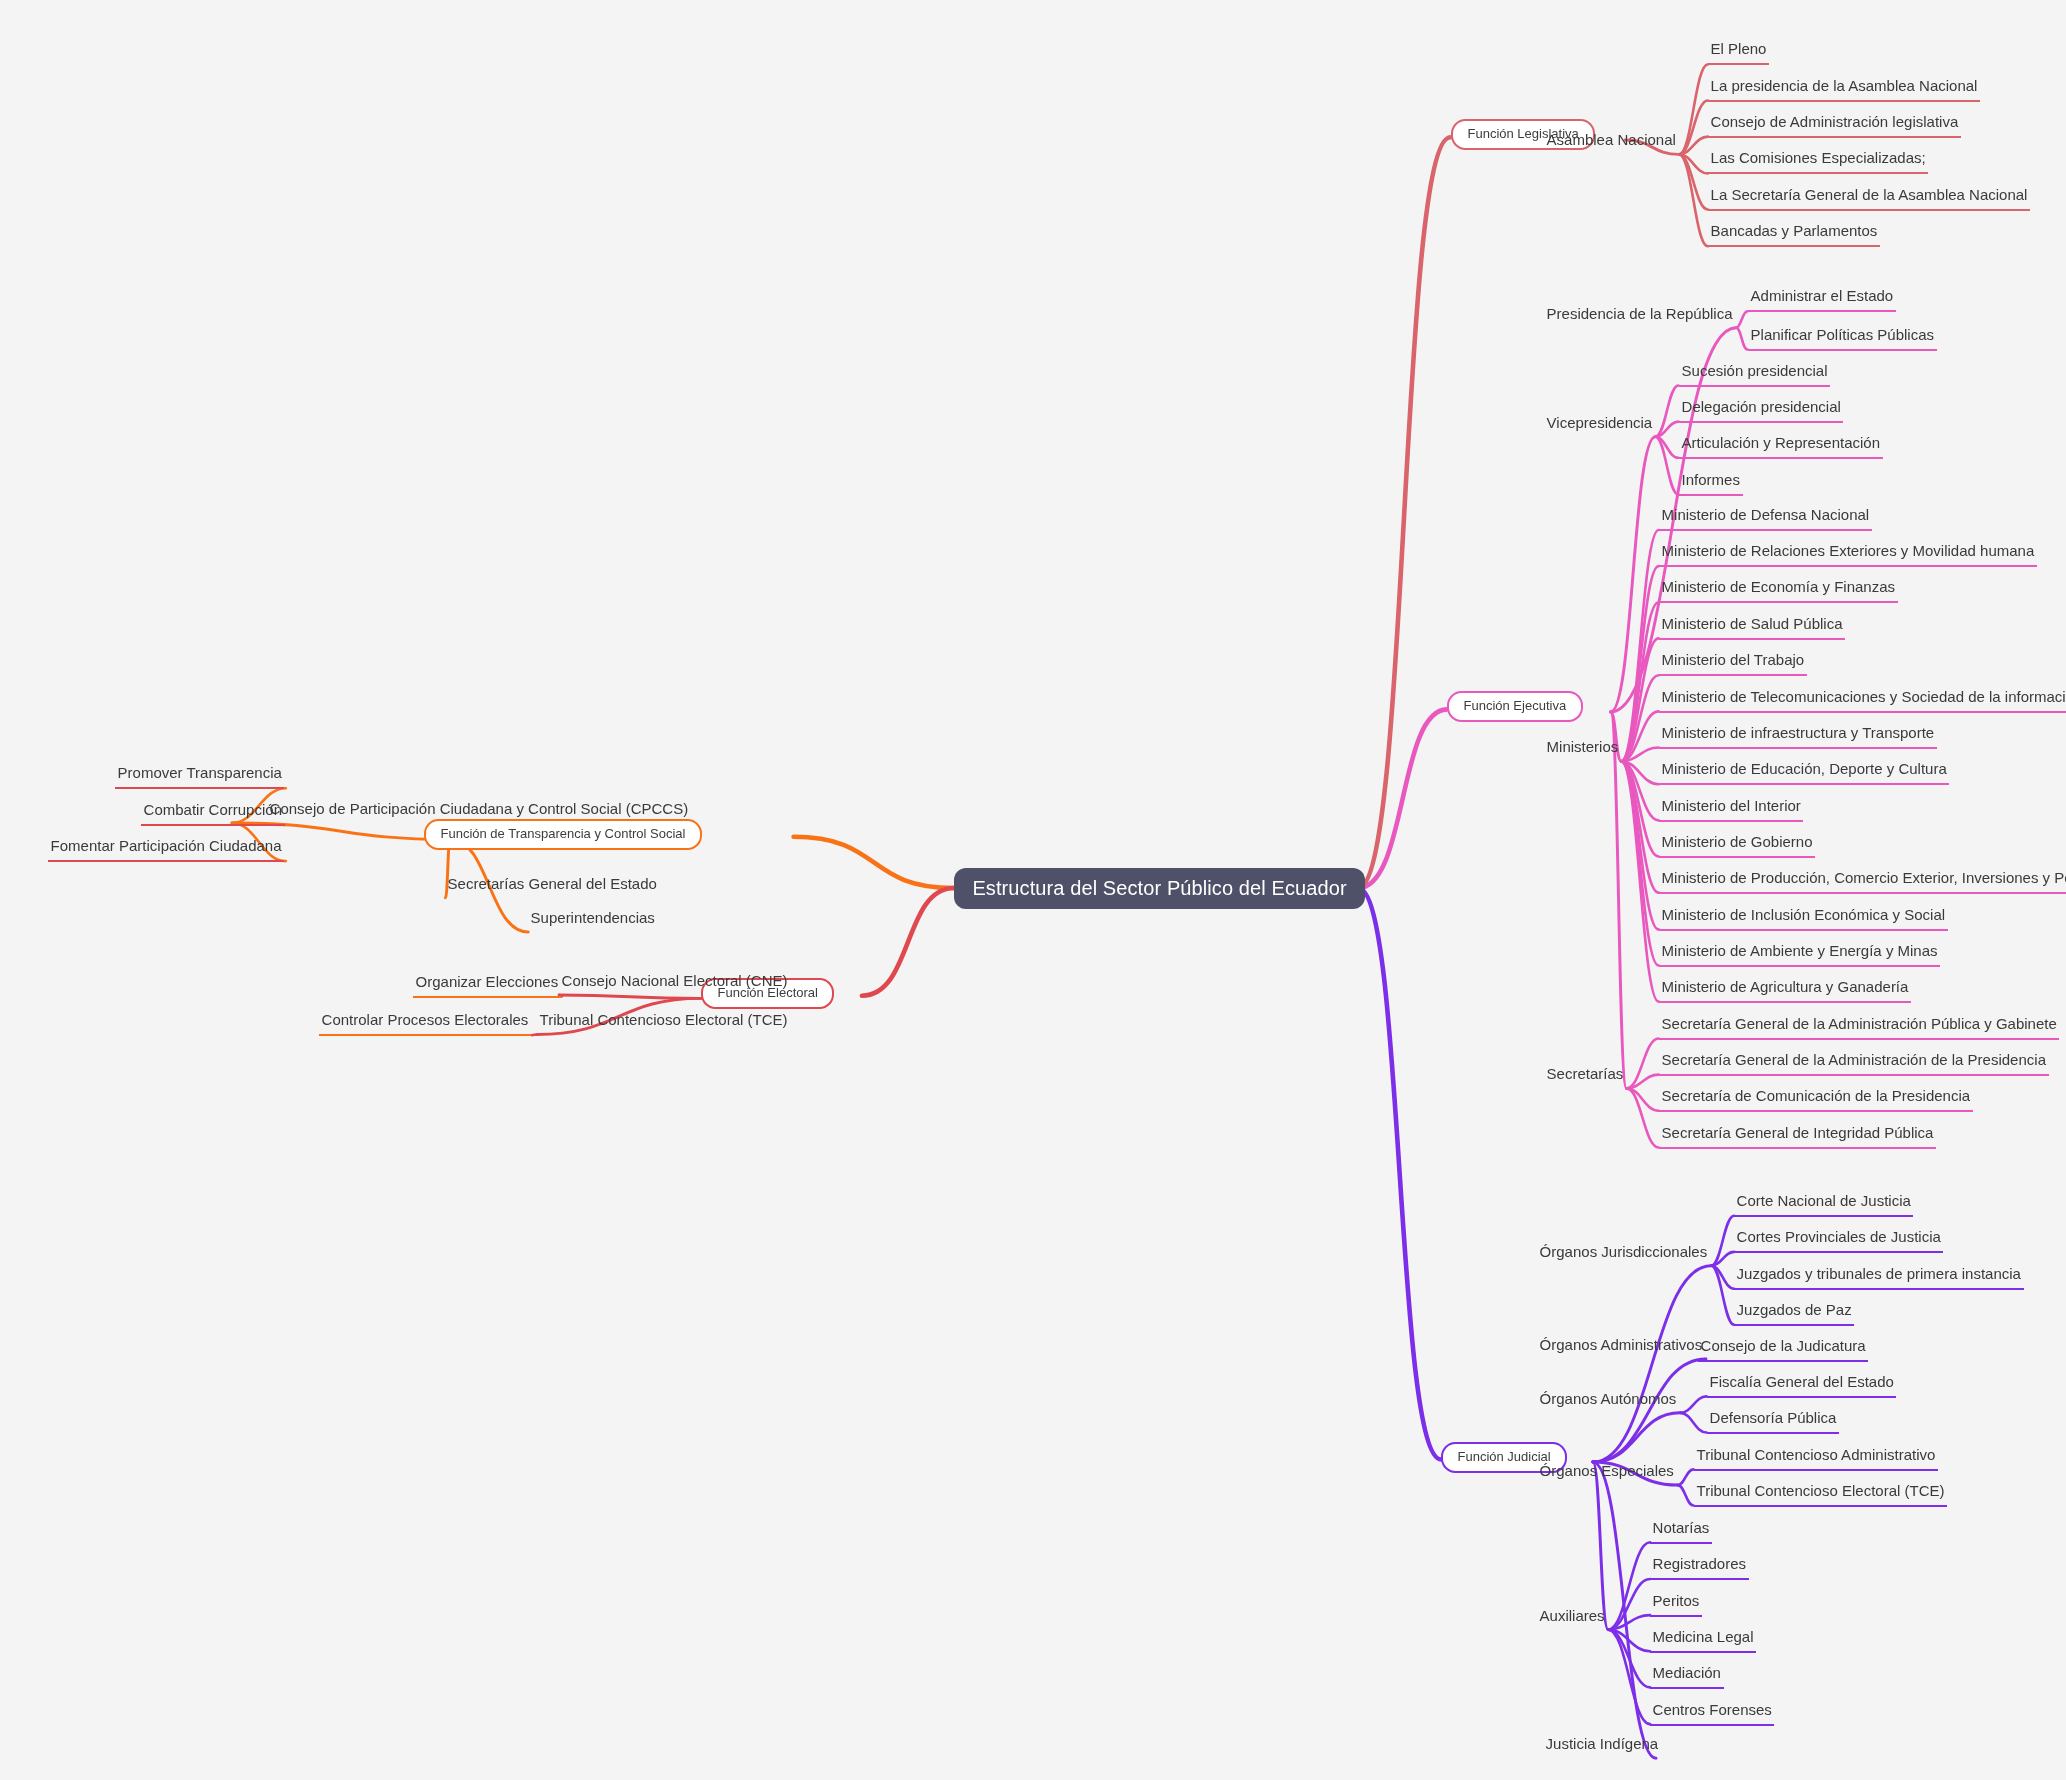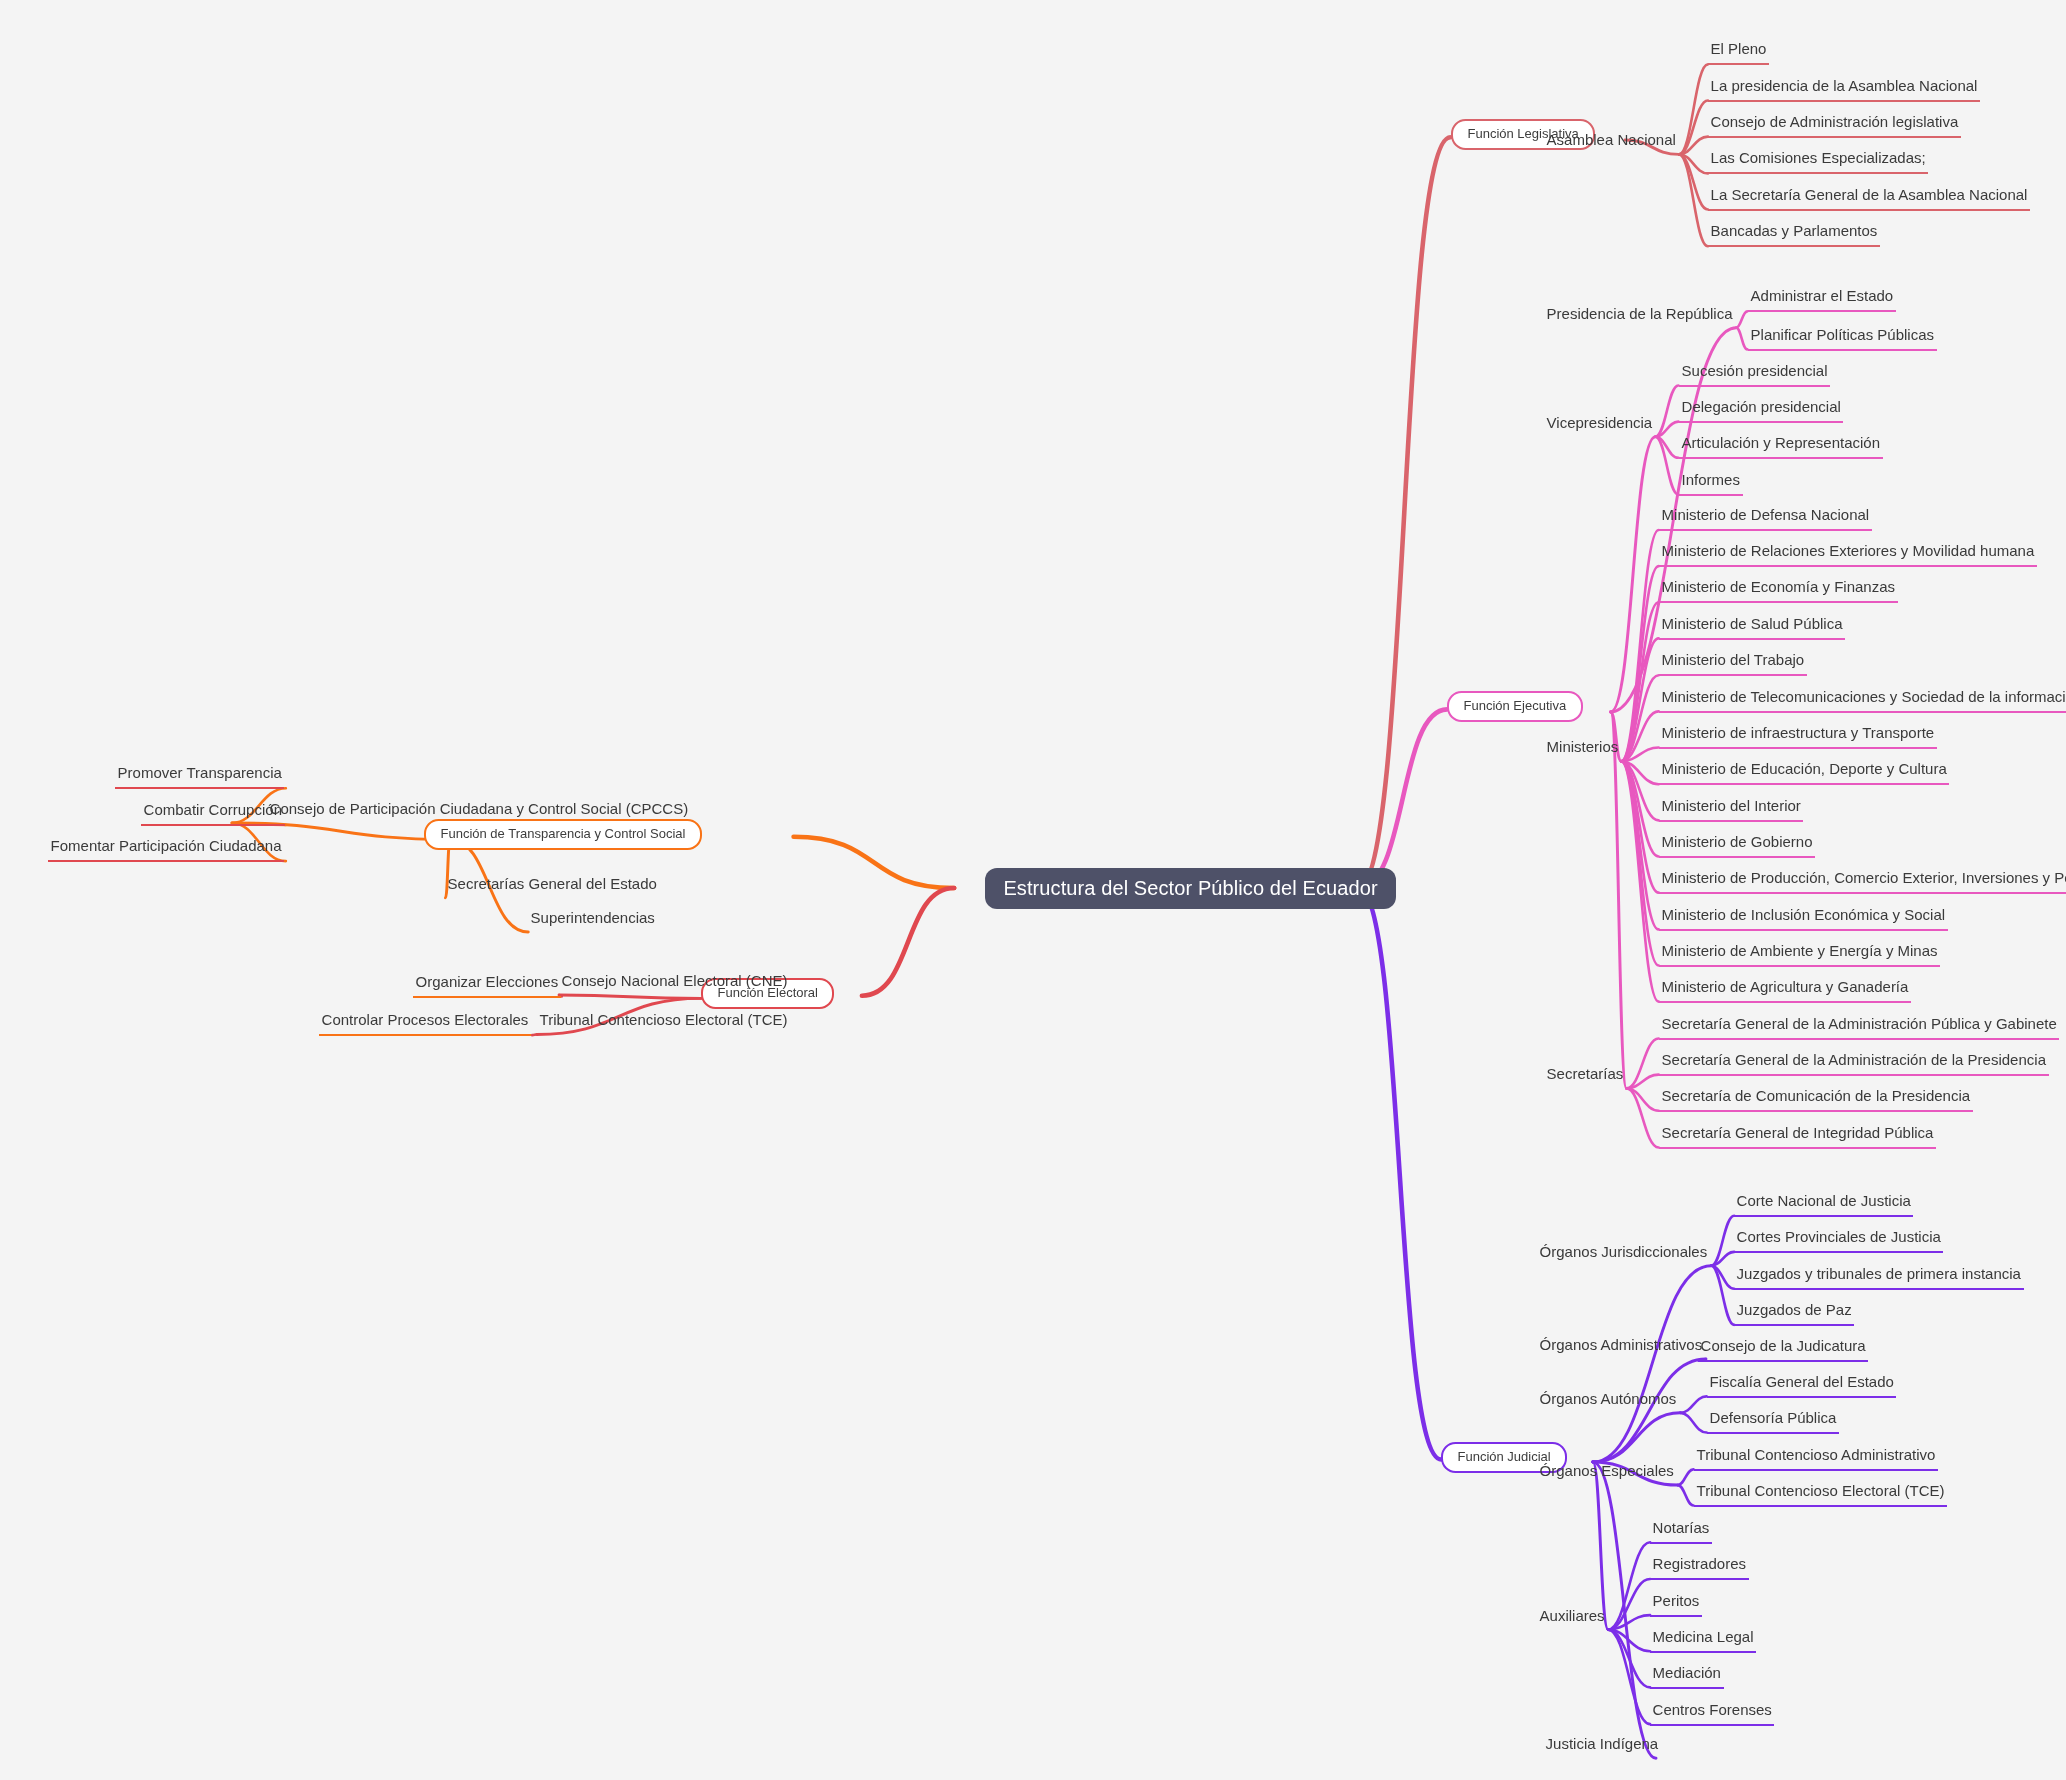--- a/index.html
+++ b/index.html
@@ -132,21 +132,21 @@
       <path d="M 2425 2226 C 2436.5 2226, 2436.5 2481, 2448 2481" fill="none" stroke="#7c2ee8" stroke-width="4.5" stroke-linecap="round"></path>
       <path d="M 2448 2481 C 2476.8 2481, 2483.2 2348, 2512 2348" fill="none" stroke="#7c2ee8" stroke-width="4" stroke-linecap="round"></path>
       <path d="M 2448 2481 C 2476.8 2481, 2483.2 2404, 2512 2404" fill="none" stroke="#7c2ee8" stroke-width="4" stroke-linecap="round"></path>
       <path d="M 2448 2481 C 2476.8 2481, 2483.2 2459, 2512 2459" fill="none" stroke="#7c2ee8" stroke-width="4" stroke-linecap="round"></path>
       <path d="M 2448 2481 C 2476.8 2481, 2483.2 2514, 2512 2514" fill="none" stroke="#7c2ee8" stroke-width="4" stroke-linecap="round"></path>
       <path d="M 2448 2481 C 2476.8 2481, 2483.2 2569, 2512 2569" fill="none" stroke="#7c2ee8" stroke-width="4" stroke-linecap="round"></path>
       <path d="M 2448 2481 C 2476.8 2481, 2483.2 2625, 2512 2625" fill="none" stroke="#7c2ee8" stroke-width="4" stroke-linecap="round"></path>
       <path d="M 2425 2226 C 2473 2226, 2473 2677, 2521 2677" fill="none" stroke="#7c2ee8" stroke-width="4.5" stroke-linecap="round"></path>
     </svg>
   <div id="node-layer">
-      <div class="node root" style="left: 954px; top: 868px; margin-left: 31px;">Estructura del Sector Público del Ecuador</div>
+      <div class="node root" style="left: 954px; top: 868px;">Estructura del Sector Público del Ecuador</div>
       <div class="node branch" style="border-color: rgb(217, 100, 107); left: 1451px; top: 119px;">Función Legislativa</div>
       <div class="node leaf" style="border-bottom-color: transparent; left: 1544px; top: 130px;">Asamblea Nacional</div>
       <div class="node leaf" style="border-bottom-color: rgb(217, 100, 107); left: 1708px; top: 39px;">El Pleno</div>
       <div class="node leaf" style="border-bottom-color: rgb(217, 100, 107); left: 1708px; top: 76px;">La presidencia de la Asamblea Nacional</div>
       <div class="node leaf" style="border-bottom-color: rgb(217, 100, 107); left: 1708px; top: 112px;">Consejo de Administración legislativa</div>
       <div class="node leaf" style="border-bottom-color: rgb(217, 100, 107); left: 1708px; top: 148px;">Las Comisiones Especializadas;</div>
       <div class="node leaf" style="border-bottom-color: rgb(217, 100, 107); left: 1708px; top: 185px;">La Secretaría General de la Asamblea Nacional</div>
       <div class="node leaf" style="border-bottom-color: rgb(217, 100, 107); left: 1708px; top: 221px;">Bancadas y Parlamentos</div>
       <div class="node branch" style="border-color: rgb(232, 88, 191); left: 1447px; top: 691px;">Función Ejecutiva</div>
       <div class="node leaf" style="border-bottom-color: transparent; left: 1544px; top: 304px;">Presidencia de la República</div>

